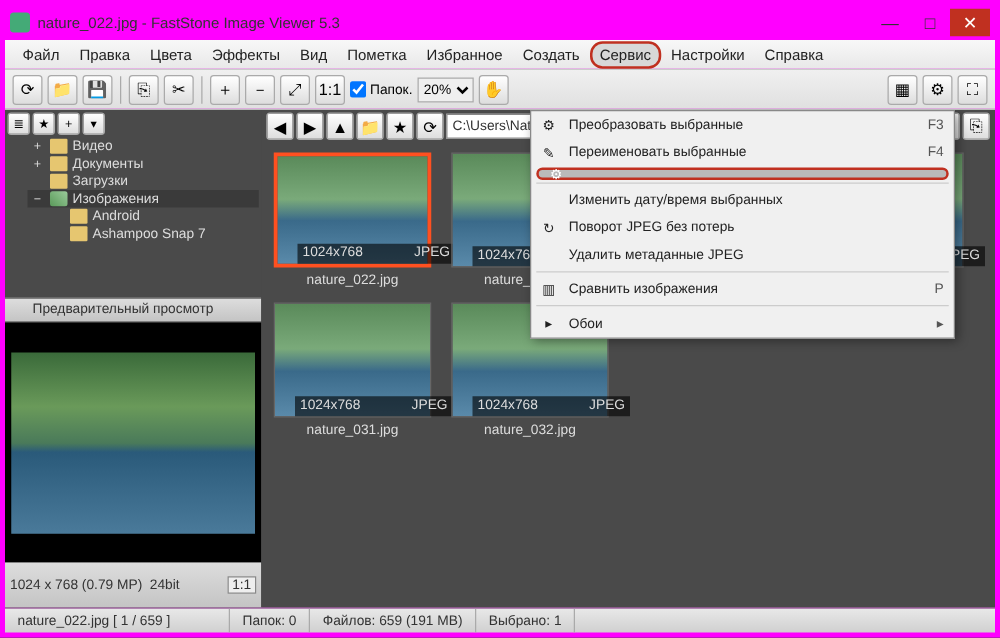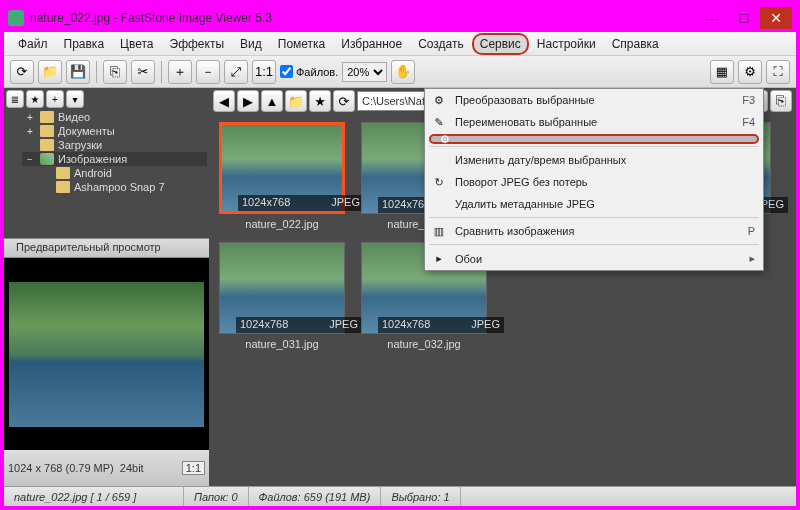--- a/index.html
+++ b/index.html
@@ -31,21 +31,21 @@
 .tree-toolbar { height: 20px; background: #4a4a4a; display: flex; gap: 2px; padding: 2px; }
 .tree-toolbar .tb-btn { width: 18px; height: 18px; font-size: 10px; }
 .tree { flex: 0 0 auto; height: 130px; background: #4a4a4a; color: #ddd; overflow: auto; padding: 2px; }
 .tree-item { display: flex; align-items: center; gap: 4px; padding: 1px 2px; cursor: pointer; white-space: nowrap; }
 .tree-item .expand { width: 12px; text-align: center; font-size: 10px; }
 .tree-item .folder-icon { width: 14px; height: 12px; background: #e6c670; border-radius: 1px; }
 .tree-item.selected { background: #3a3a3a; }
 .tree-indent-1 { margin-left: 16px; }
 .tree-indent-2 { margin-left: 32px; align-items: center; }
 
-.preview-header { height: 20px; background: linear-gradient(#ddd,#c4c4c4); color: #333; padding: 2px 12px; font-size: 11px; border-top: 1px solid #888; border-bottom: 1px solid #888; }
+.preview-header { height: 20px; background: linear-gradient(#ddd,#c4c4c4); color: #333; padding: 2px 22px; font-size: 11px; border-top: 1px solid #888; border-bottom: 1px solid #888; }
 .preview { flex: 1; background: #000; display: flex; align-items: center; justify-content: center; overflow: hidden; }
 .preview-img { width: 195px; height: 145px; background: linear-gradient(180deg,#3a6a3a 0%, #6a9a5a 30%, #4a7a5a 50%, #2a5a7a 55%, #4a7a9a 100%); position: relative; }
 .preview-bar { height: 36px; background: linear-gradient(#ddd,#c4c4c4); color: #333; display: flex; align-items: center; padding: 2px 4px; font-size: 10px; gap: 6px; }
 .preview-bar .ratio { margin-left: auto; border: 1px solid #888; padding: 0 3px; background: #eee; }
 
 .right-pane { flex: 1; display: flex; flex-direction: column; background: #4a4a4a; position: relative; }
 .path-toolbar { height: 26px; background: #4a4a4a; display: flex; align-items: center; gap: 2px; padding: 2px 4px; }
 .path-toolbar .tb-btn { width: 22px; height: 22px; }
 .path-input { flex: 1; height: 20px; border: 1px solid #888; background: #fff; padding: 2px 4px; font-size: 11px; color: #333; }
 
@@ -57,21 +57,21 @@
 .thumb-label { color: #ddd; font-size: 11px; text-align: center; }
 
 .dropdown-menu { position: absolute; top: 0; left: 215px; width: 340px; background: #f0f0f0; border: 1px solid #888; box-shadow: 2px 2px 8px rgba(0,0,0,0.4); z-index: 100; font-size: 12px; }
 .dd-item { display: flex; align-items: center; padding: 5px 8px 5px 30px; cursor: pointer; position: relative; color: #222; }
 .dd-item.highlighted { border: 2px solid #c03020; border-radius: 12px; background: #bababa; color: #fff; margin: 1px 4px; padding: 3px 6px 3px 26px; }
 .dd-item .dd-icon { position: absolute; left: 6px; width: 16px; height: 16px; display: flex; align-items: center; justify-content: center; font-size: 11px; }
 .dd-item .shortcut { margin-left: auto; color: #555; }
 .dd-sep { height: 1px; background: #ccc; margin: 2px 4px; }
 
 .statusbar { height: 20px; background: linear-gradient(#e8e8e8,#d0d0d0); display: flex; align-items: center; border-top: 1px solid #999; font-size: 11px; }
-.status-cell { padding: 2px 10px; border-right: 1px solid #aaa; color: #333; height: 100%; display: flex; align-items: center; font-style: italic; }
+.status-cell { padding: 2px 10px; border-right: 1px solid #aaa; color: #333; height: 100%; display: flex; align-items: center; }
 .status-cell:first-child { min-width: 180px; }
 
 .tree-item.tree-img .folder-icon { background: linear-gradient(45deg,#5a9a5a,#9aca9a); border-radius: 2px; }
 </style>
 </head>
 <body>
 
 <div class="window">
 
   <div class="titlebar">
@@ -105,21 +105,21 @@
     <div class="tb-sep"></div>
     <div class="tb-btn">⎘</div>
     <div class="tb-btn">✂</div>
     <div class="tb-sep"></div>
     <div class="tb-btn">＋</div>
     <div class="tb-btn">－</div>
     <div class="tb-btn">⤢</div>
     <div class="tb-btn">1:1</div>
     <label class="tb-check">
       <input type="checkbox" checked="" style="">
-      <span>Файлов.</span>
+      <span>Папок.</span>
     </label>
     <select class="tb-select">
       <option>20%</option>
     </select>
     <div class="tb-btn">✋</div>
     <div style="flex:1"></div>
     <div class="tb-btn">▦</div>
     <div class="tb-btn">⚙</div>
     <div class="tb-btn">⛶</div>
   </div>

